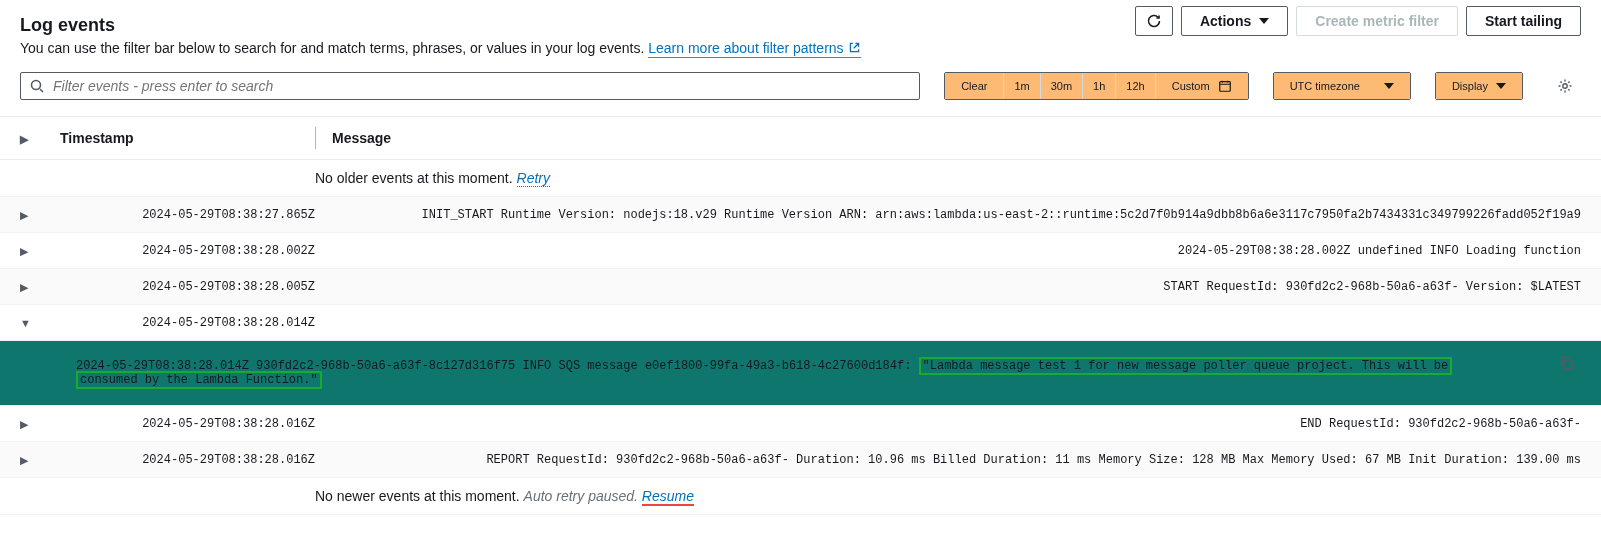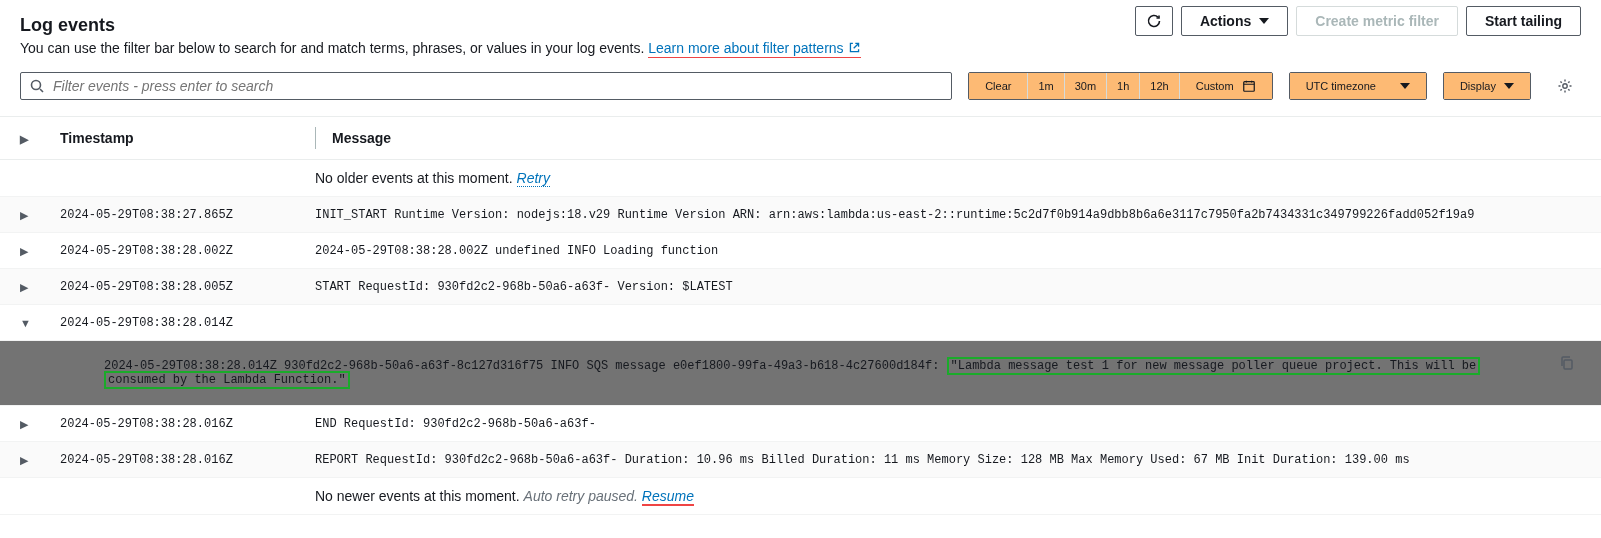--- a/index.html
+++ b/index.html
@@ -57,21 +57,21 @@
     color: #16191f;
   }
   .link { color: #0073bb; text-decoration: none; cursor:pointer;}
   .link-underline { border-bottom:1px solid #ef4444; padding-bottom:1px;}
   .link-dotted { color:#0073bb; font-style: italic; border-bottom:1px dotted #0073bb;}
   .link-italic { color:#0073bb; font-style: italic; border-bottom:2px solid #ef4444;}
   .filter-row {
     display:flex;
     align-items:stretch;
     padding: 0 20px 16px 20px;
-    gap: 8px;
+    gap: 16px;
   }
   .search-wrap {
     flex: 1;
     display:flex;
     align-items:center;
     border:1px solid #545b64;
     border-radius:2px;
     padding:5px 8px;
     gap:8px;
   }
@@ -138,37 +138,38 @@
     font-size:13px;
   }
   .row:nth-child(odd){ background:#fafafa; }
   .row .col-ts, .row .col-msg {
     font-family: Menlo, Consolas, "Courier New", monospace;
     font-size:12px;
     color:#16191f;
     white-space:nowrap;
     overflow:hidden;
     text-overflow:ellipsis;
+    text-align:right;
   }
   .row .col-msg-regular {
     font-family: "Amazon Ember","Helvetica Neue",Arial,sans-serif;
     font-size:14px;
     flex:1;
     color:#16191f;
   }
   .expander-tri {
     color:#545b64;
     font-size:11px;
     cursor:pointer;
     user-select:none;
   }
   .expanded-block {
-    background:#737373;
+    background:#0f766e;
     border-bottom:1px solid #f2f3f3;
-    padding:18px 60px 18px 104px;
+    padding:18px 60px 18px 76px;
     font-family:Menlo,Consolas,"Courier New",monospace;
     font-size:12px;
     color:#16191f;
     position:relative;
   }
   .copy-icon {
     position:absolute;
     right:26px;
     top:14px;
     color:#545b64;

